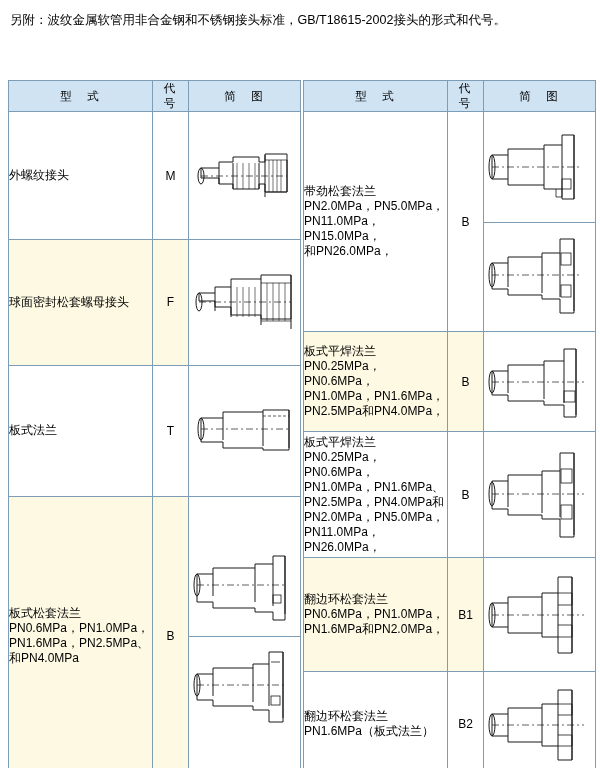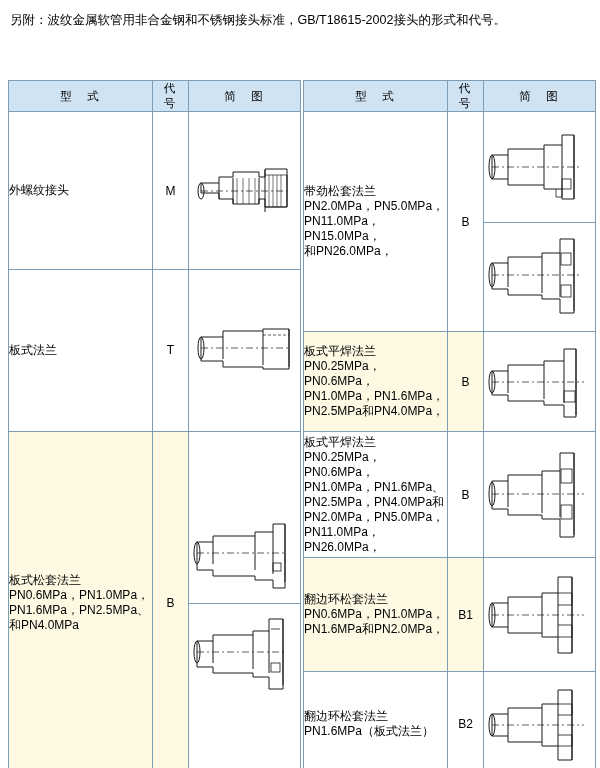--- a/index.html
+++ b/index.html
@@ -114,20 +114,39 @@
                 <g stroke-width="0.6">
                   <path d="M78 26 l0 32 M82 26 l0 32 M86 26 l0 32 M90 26 l0 32"></path>
                   <path d="M46 29 l0 26 M52 29 l0 26 M58 29 l0 26 M64 29 l0 26"></path>
                 </g>
                 <ellipse cx="10" cy="42" rx="3" ry="8"></ellipse>
               </g>
             </svg>
           </td>
         </tr>
 
+        <tr style="height:88px">
+          <td class="lbl yellow">球面密封松套螺母接头</td>
+          <td class="code yellow">F</td>
+          <td class="fig">
+            <svg width="108" height="82" viewBox="0 0 108 82">
+              <g fill="none" stroke="#1a1a1a" stroke-width="1">
+                <path d="M8 32 h16 v-6 h16 v-8 h30 v-4 h30 v44 h-30 v-4 h-30 v-8 h-16 v-6 h-16 z"></path>
+                <path d="M24 32 v18 M40 26 v30 M70 18 v46 M100 14 v54"></path>
+                <path d="M8 41 h92" stroke-dasharray="7,3,2,3" stroke-width="0.7"></path>
+                <path d="M70 22 h30 M70 60 h30" stroke-width="0.7"></path>
+                <g stroke-width="0.6">
+                  <path d="M76 22 v38 M82 22 v38 M88 22 v38 M94 22 v38"></path>
+                  <path d="M46 26 v30 M52 26 v30 M58 26 v30 M64 26 v30"></path>
+                </g>
+                <ellipse cx="8" cy="41" rx="3" ry="9"></ellipse>
+              </g>
+            </svg>
+          </td>
+        </tr>
 
 
 
         <tr style="height:92px">
           <td class="lbl white">板式法兰</td>
           <td class="code white">T</td>
           <td class="fig">
             <svg width="108" height="86" viewBox="0 0 108 86">
               <g fill="none" stroke="#1a1a1a" stroke-width="1">
                 <path d="M10 30 h22 v-6 h40 v-2 h26 v40 h-26 v-2 h-40 v-6 h-22 z"></path>

